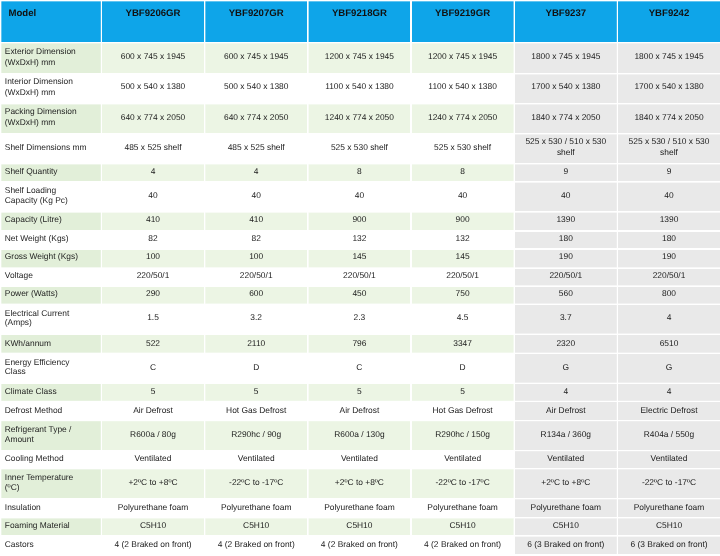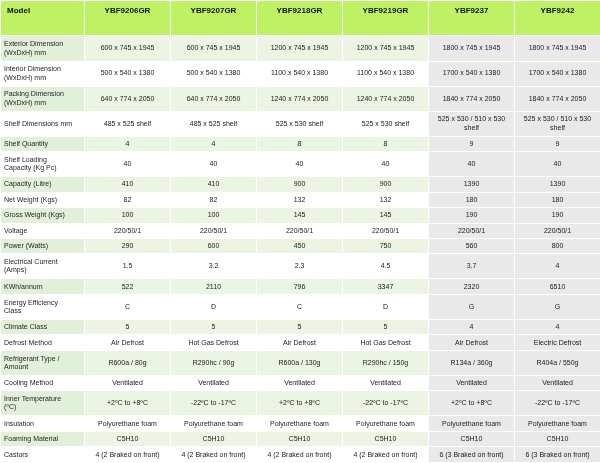--- a/index.html
+++ b/index.html
@@ -26,21 +26,21 @@
   table.spec td, table.spec th {
     border: 1px solid #ffffff;
     padding: 2px 3px;
     vertical-align: middle;
     line-height: 1.18;
     font-weight: normal;
     overflow: hidden;
   }
   
   tr.head td {
-    background: #bef264;
+    background: #0ea5e9;
     font-weight: bold;
     text-align: center;
     font-size: 8px;
     color: #111111;
     border-color: #ffffff;
     padding-bottom: 18px;
   }
   tr.head td.lbl {
     text-align: left;
     padding-left: 6px;

